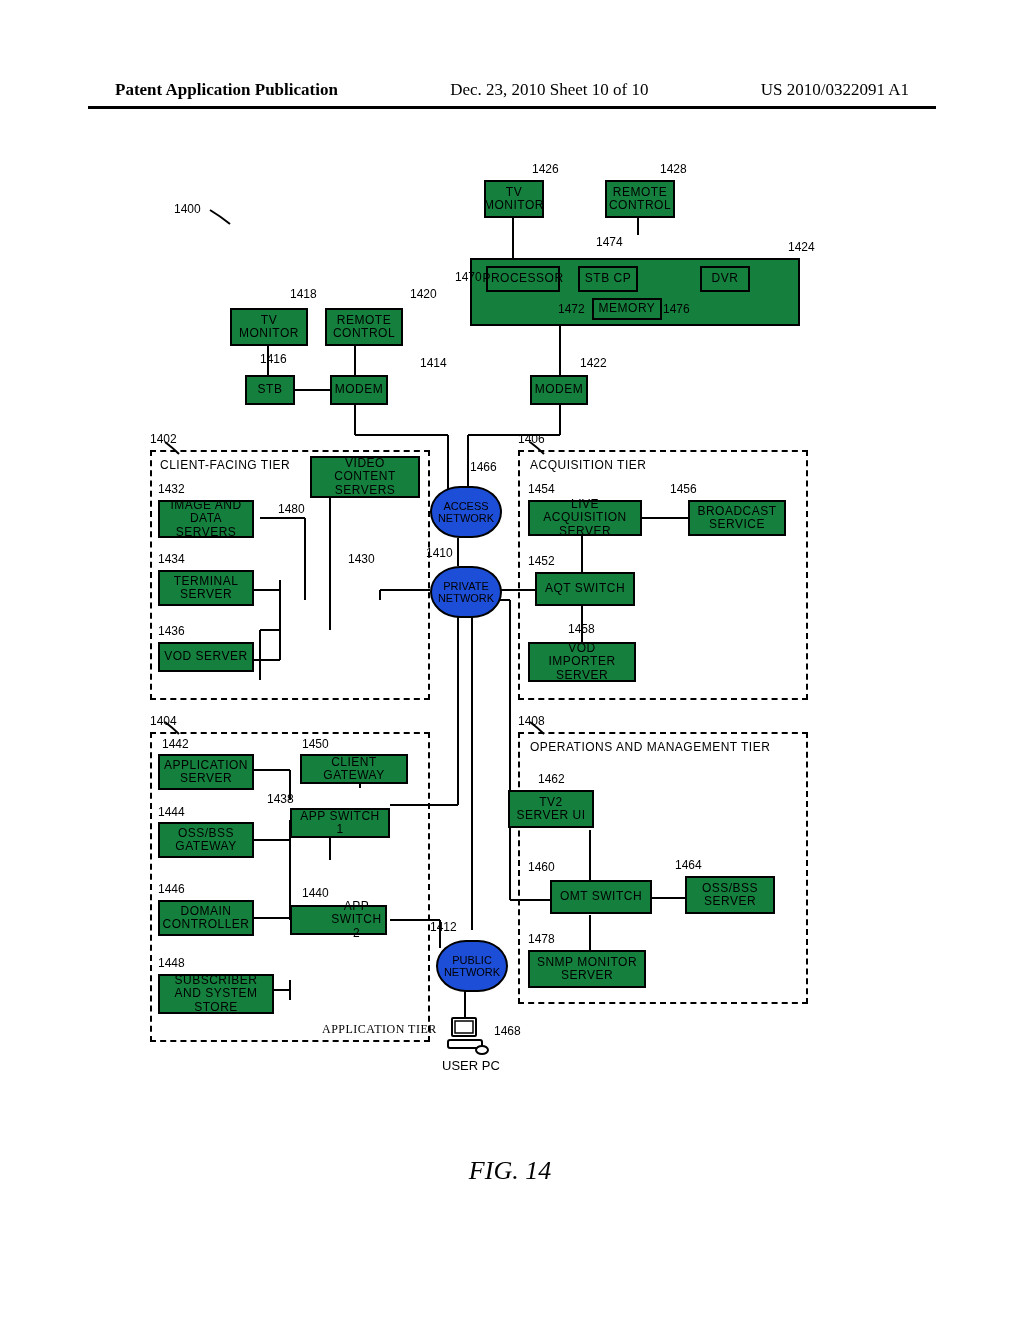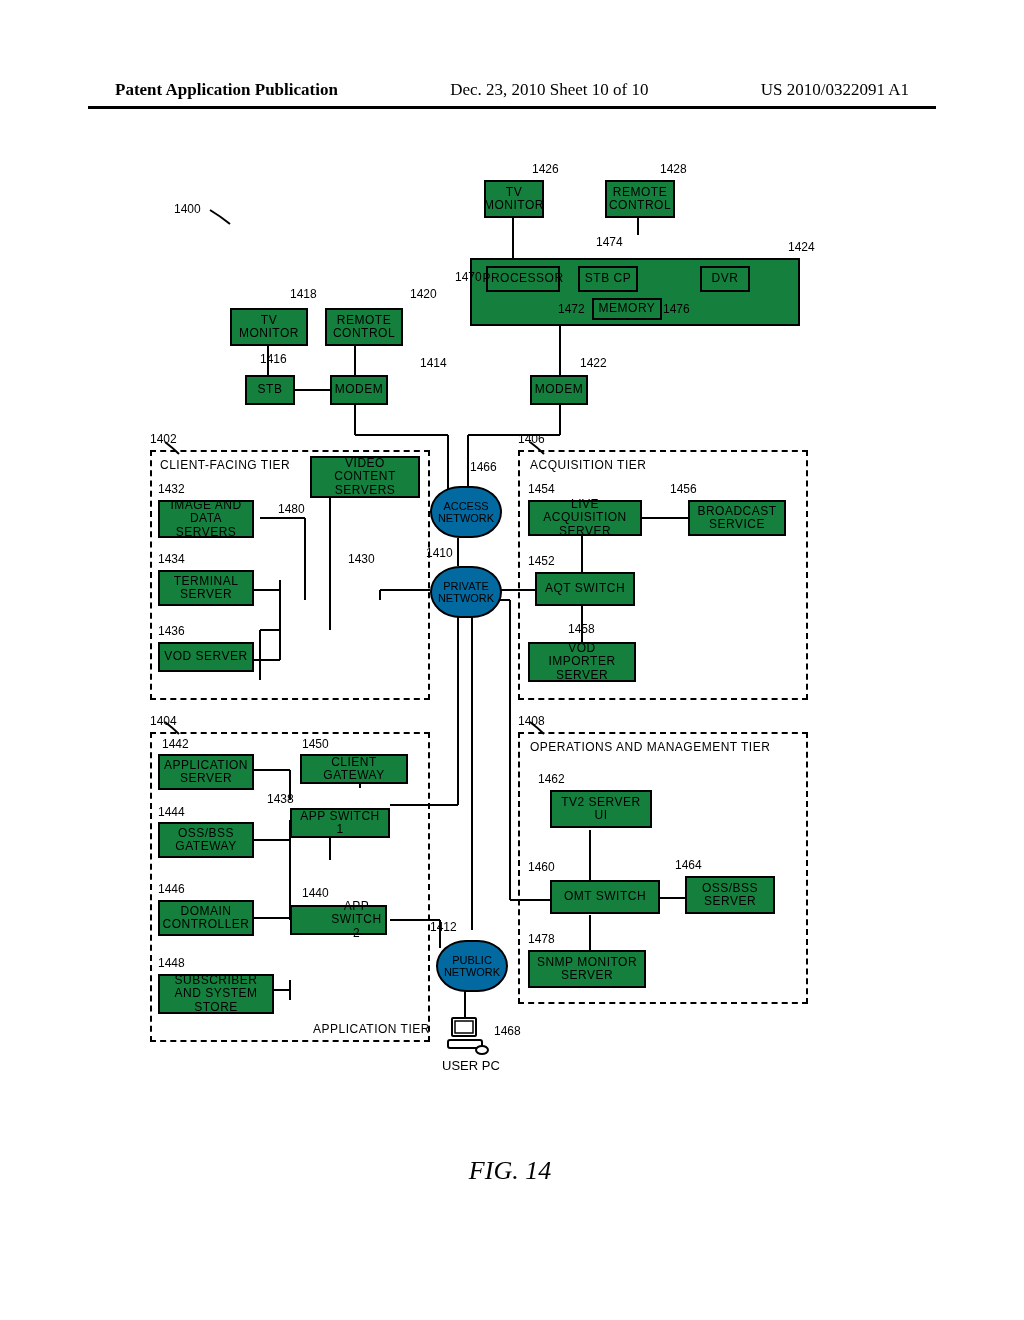--- a/index.html
+++ b/index.html
@@ -49,21 +49,21 @@
     justify-content: center;
     text-align: center;
     font-family: Arial, sans-serif;
     font-size: 12px;
     letter-spacing: 0.5px;
     padding: 2px 4px;
     line-height: 1.1;
   }
   .cloud {
     position: absolute;
-    background: #0369a1;
+    background: #1d4ed8;
     border: 2px solid #000;
     border-radius: 50% / 60%;
     display: flex;
     align-items: center;
     justify-content: center;
     text-align: center;
     font-size: 11px;
     line-height: 1.1;
     padding: 4px;
   }
@@ -316,21 +316,21 @@
       <span>AQT SWITCH</span>
     </div>
   <div class="reflabel" style="left:398px; top:394px;">1452</div>
 
   <div class="box" style="left:398px; top:482px; width:108px; height:40px;">
       <span>VOD IMPORTER SERVER</span>
     </div>
   <div class="reflabel" style="left:438px; top:462px;">1458</div>
 
   <div class="tier" style="left:20px; top:572px; width:280px; height:310px;"></div>
-  <div class="tier-label" style="left:183px; top:862px;">APPLICATION TIER</div>
+  <div class="tier-label" style="left:192px; top:862px;font-family:Liberation Serif, serif;">APPLICATION TIER</div>
   <div class="reflabel" style="left:20px; top:554px;">1404</div>
 
   <div class="box" style="left:28px; top:594px; width:96px; height:36px;">
       <span>APPLICATION SERVER</span>
     </div>
   <div class="reflabel" style="left:32px; top:577px;">1442</div>
 
   <div class="box" style="left:170px; top:594px; width:108px; height:30px;">
       <span>CLIENT GATEWAY</span>
     </div>
@@ -358,26 +358,26 @@
 
   <div class="box" style="left:28px; top:814px; width:116px; height:40px;">
       <span>SUBSCRIBER AND SYSTEM STORE</span>
     </div>
   <div class="reflabel" style="left:28px; top:796px;">1448</div>
 
   <div class="tier" style="left:388px; top:572px; width:290px; height:272px;"></div>
   <div class="tier-label" style="left:400px; top:580px;">OPERATIONS AND MANAGEMENT TIER</div>
   <div class="reflabel" style="left:388px; top:554px;">1408</div>
 
-  <div class="box" style="left:420px; top:630px; width:102px; height:38px;">
+  <div class="box" style="left:378px; top:630px; width:86px; height:38px;">
       <span>TV2 SERVER UI</span>
     </div>
   <div class="reflabel" style="left:408px; top:612px;">1462</div>
 
-  <div class="box" style="left:420px; top:720px; width:110px; height:34px;">
+  <div class="box" style="left:420px; top:720px; width:102px; height:34px;">
       <span>OMT SWITCH</span>
     </div>
   <div class="reflabel" style="left:398px; top:700px;">1460</div>
 
   <div class="box" style="left:555px; top:716px; width:90px; height:38px;">
       <span>OSS/BSS SERVER</span>
     </div>
   <div class="reflabel" style="left:545px; top:698px;">1464</div>
 
   <div class="box" style="left:398px; top:790px; width:118px; height:38px;">

